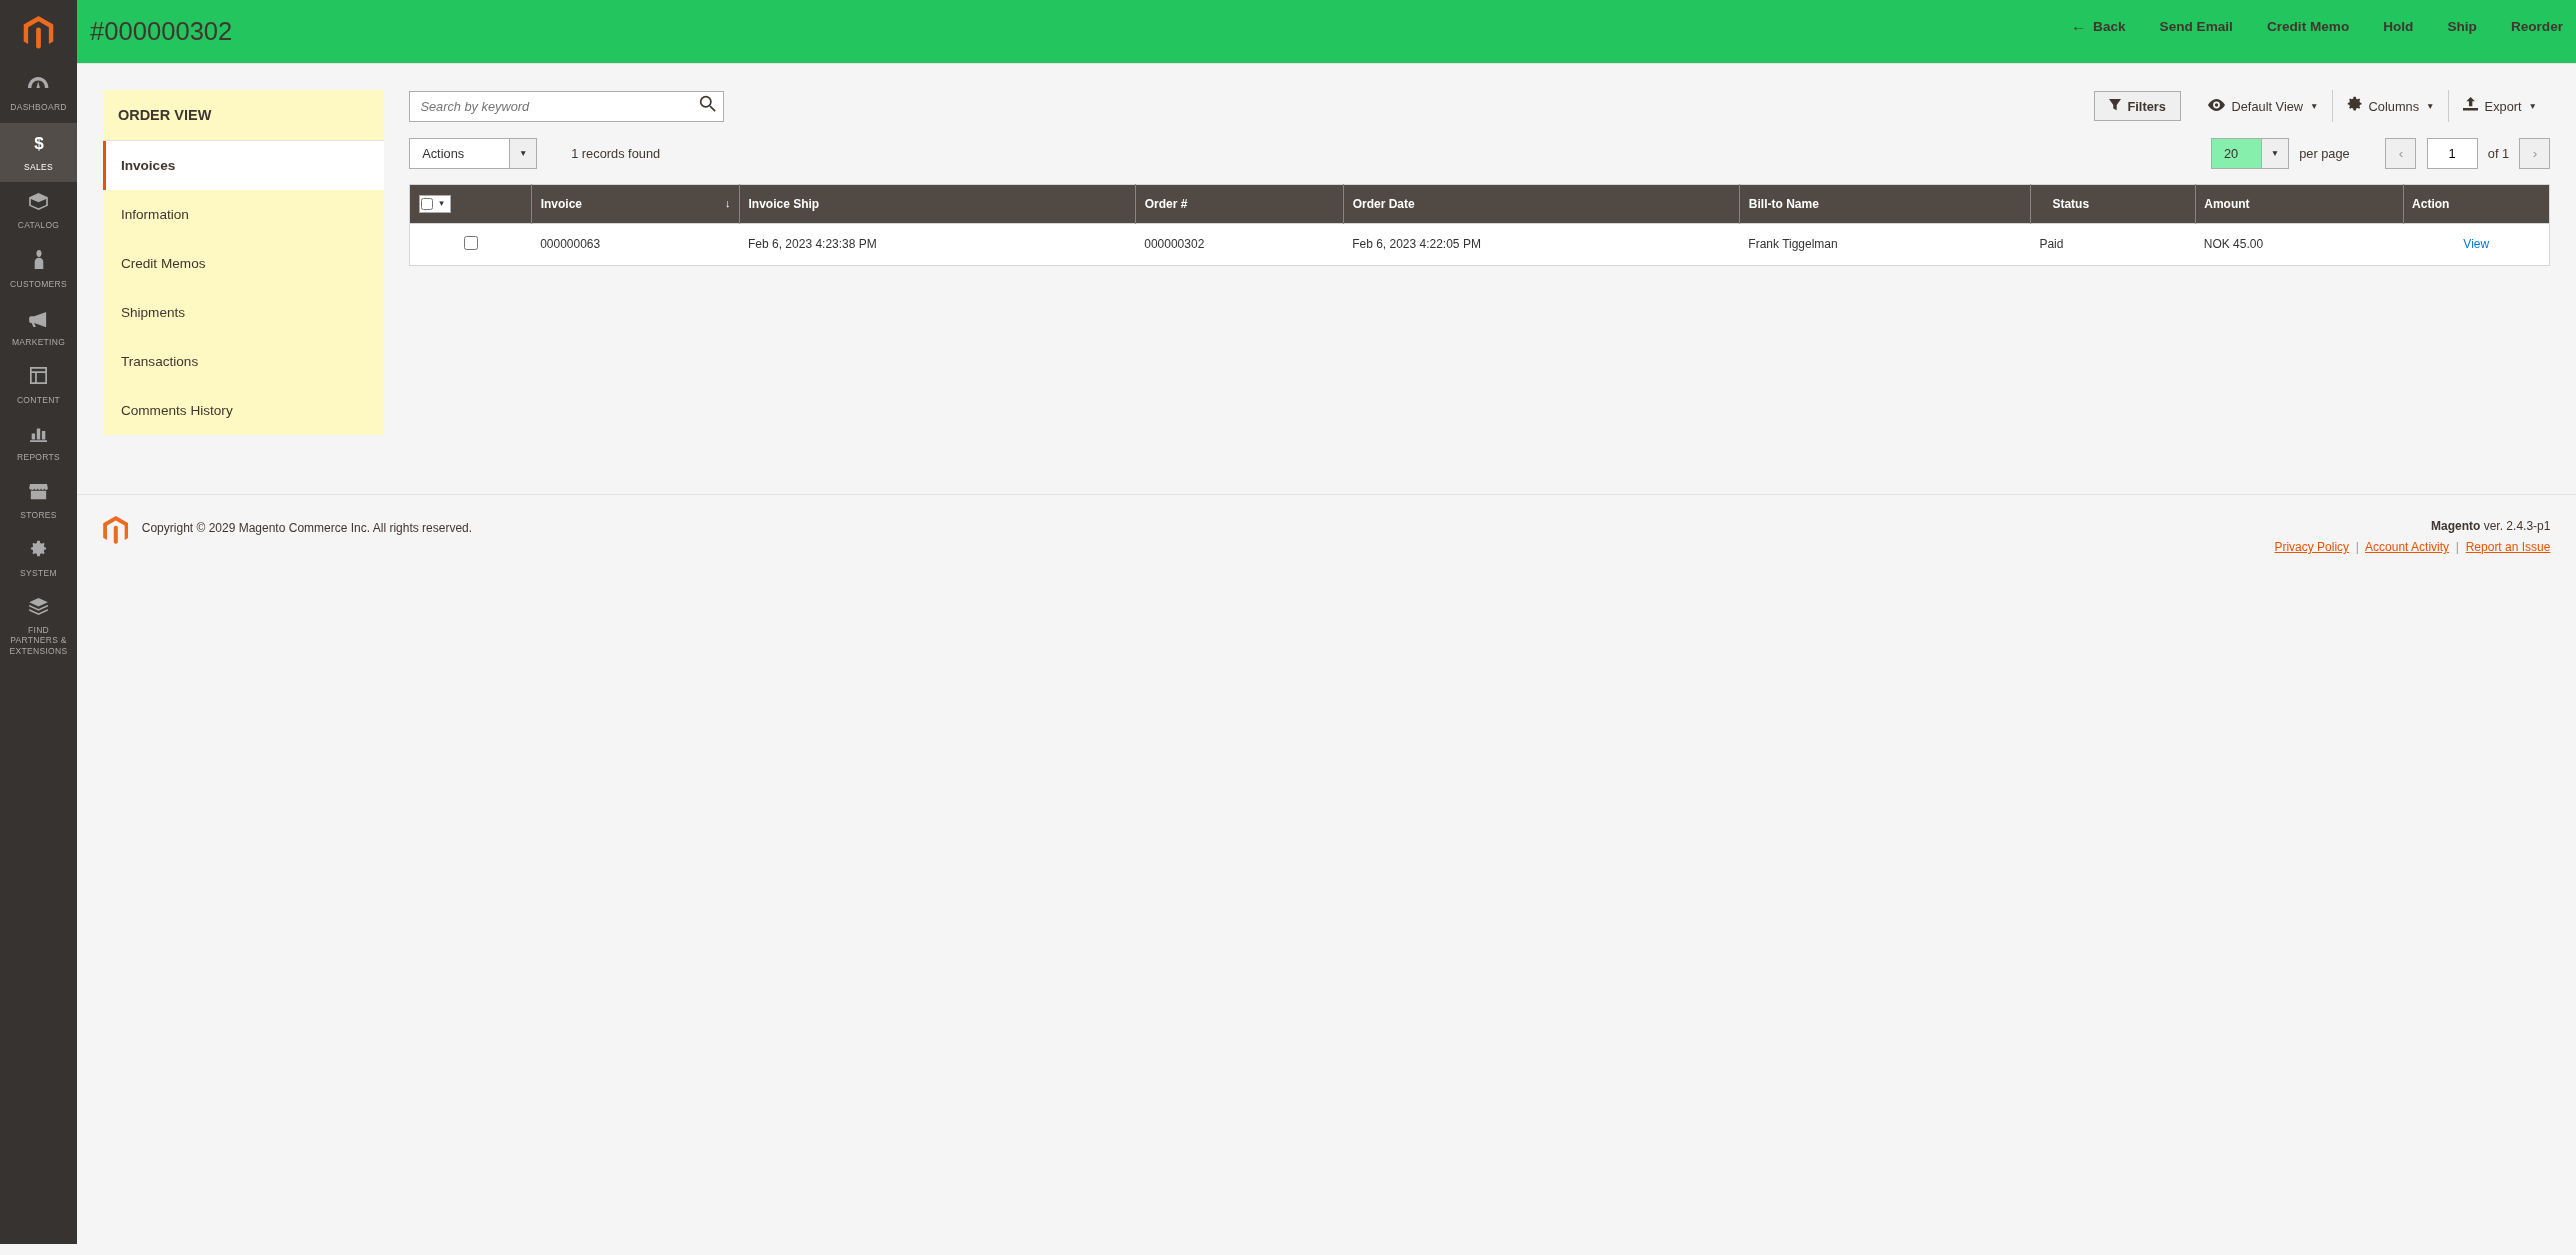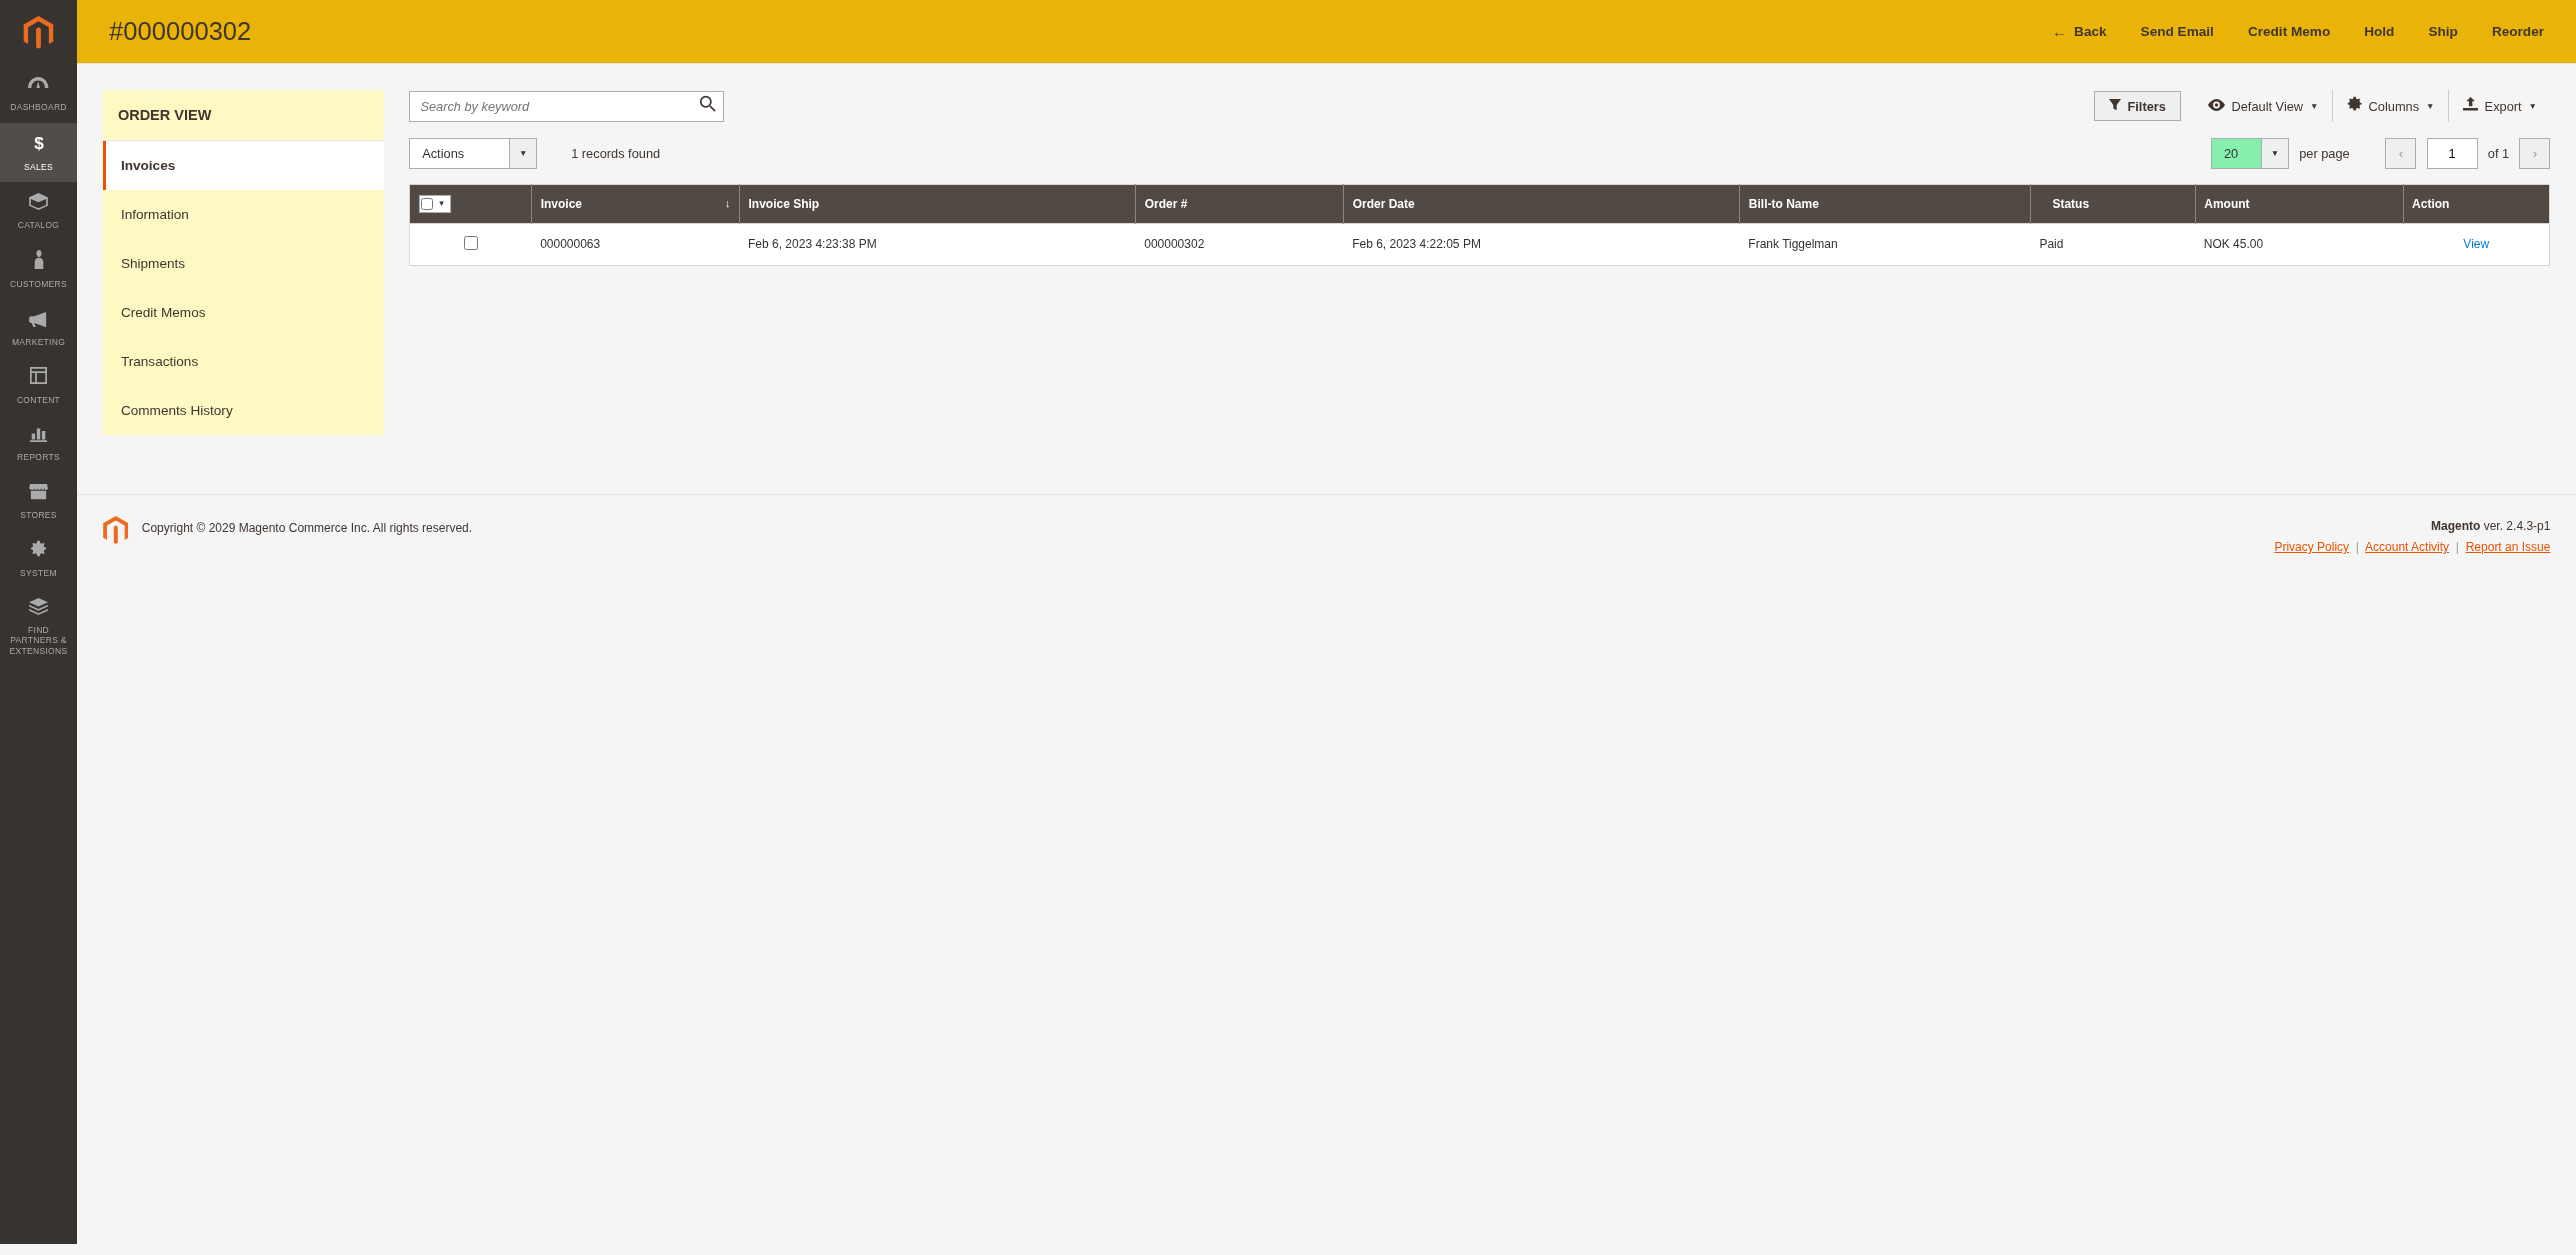--- a/index.html
+++ b/index.html
@@ -12,21 +12,21 @@
 .sidebar-item { display: flex; flex-direction: column; align-items: center; padding: 10.2px 3.4px; color: #aaa; font-size: 8.5px; cursor: pointer; text-align: center; }
 .sidebar-item.active { background: #524d49; color: #fff; }
 .sidebar-item .icon { font-size: 19px; margin-bottom: 5.1px; color: #aaa; }
 .sidebar-item.active .icon { color: #fff; }
 .sidebar-item-label { letter-spacing: 0.3px; line-height: 1.2; }
 
 
 .main { margin-left: 77px; }
 
 
-.header { display: flex; align-items: center; padding: 17px 32px; border-bottom: 0.9px solid #e3e3e3; background: #eab308; }
+.header { display: flex; align-items: flex-start; padding: 17px 13px; border-bottom: 0.9px solid #e3e3e3; background: #22c55e; }
 .page-title { font-size: 25.6px; font-weight: 400; color: #41362f; flex: 0 0 auto; }
 .header-actions { margin-left: auto; display: flex; gap: 34px; }
 .header-action { font-size: 13.6px; font-weight: 600; color: #41362f; cursor: pointer; display: flex; align-items: center; gap: 6.8px; }
 .header-action .back-arrow { font-size: 15.3px; }
 
 
 .content { display: flex; padding: 25.6px; gap: 25.6px; align-items: flex-start; }
 
 
 .order-view { width: 281px; background: #fef9c3; flex-shrink: 0; }
@@ -186,22 +186,22 @@
     </div>
   </div>
 
   <div class="content">
 
     <div class="order-view">
       <div class="order-view-header">ORDER VIEW</div>
       <div class="order-tabs">
         <div class="order-tab active"><span>Invoices</span></div>
         <div class="order-tab"><span>Information</span></div>
+        <div class="order-tab"><span>Credit Memos</span></div>
         <div class="order-tab"><span>Shipments</span></div>
-        <div class="order-tab"><span>Credit Memos</span></div>
         <div class="order-tab"><span>Transactions</span></div>
         <div class="order-tab"><span>Comments History</span></div>
       </div>
     </div>
 
     <div class="grid-area">
 
       <div class="toolbar1">
         <div class="search-wrap">
           <input class="search-input" placeholder="Search by keyword" style="">

